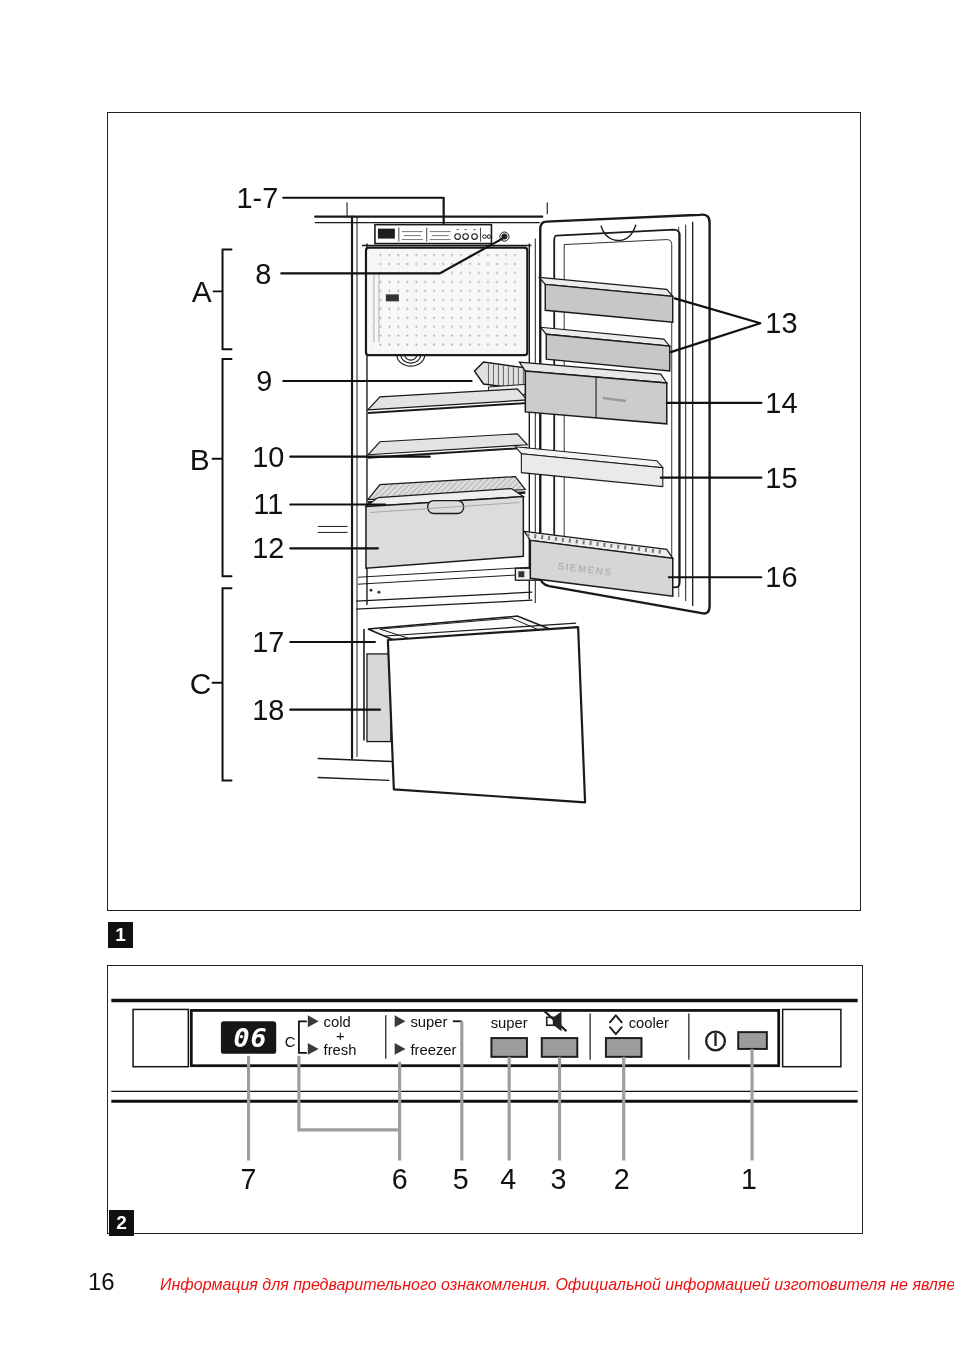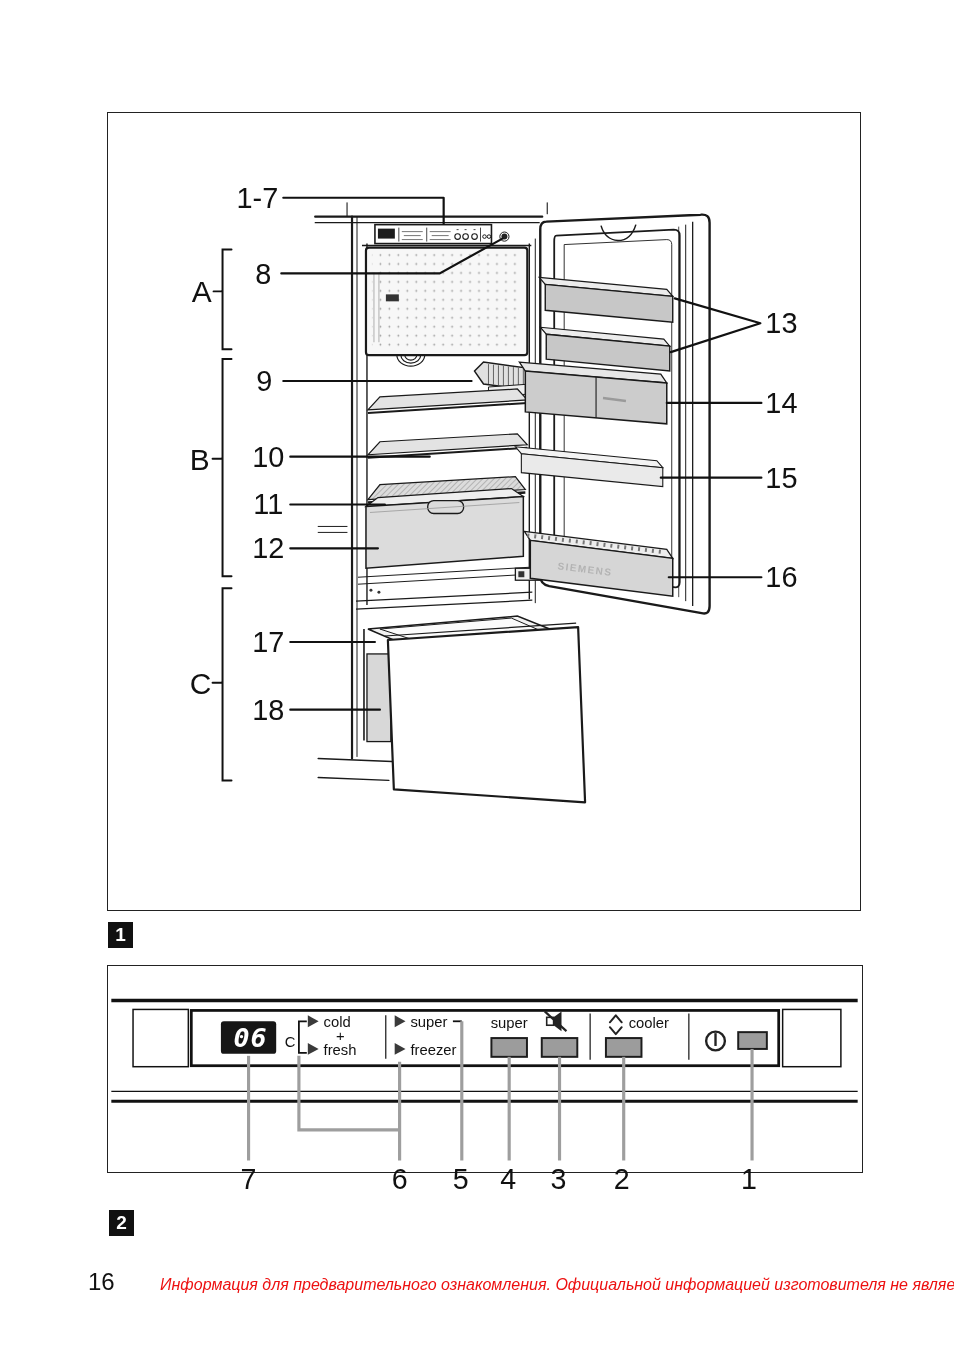--- a/index.html
+++ b/index.html
@@ -1,20 +1,20 @@
 <!DOCTYPE html>
 <html><head>
 <meta charset="utf-8">
 <style>
   html,body{margin:0;padding:0;background:#fff;}
   .page{position:relative;width:954px;height:1354px;background:#fff;overflow:hidden;
         font-family:"Liberation Sans",sans-serif;}
   .figbox{position:absolute;border:1.6px solid #222;background:#fff;box-sizing:border-box;}
   .fig1{left:107px;top:112px;width:754px;height:799px;}
-  .fig2{left:107px;top:965px;width:756px;height:208px;}
+  .fig2{left:107px;top:965px;width:756px;height:269px;}
   .figbox svg{position:absolute;left:0;top:0;}
   .badge{position:absolute;width:25px;height:26px;background:#111;color:#fff;
          display:flex;align-items:center;justify-content:center;
          font-weight:bold;font-size:19px;}
   .badge1{left:108px;top:922px;}
   .badge2{left:109px;top:1210px;}
   .pagenum{position:absolute;left:88px;top:1268px;font-size:24px;color:#111;}
   .footnote{position:absolute;left:160px;top:1276px;width:706px;font-size:16px;
             font-style:italic;color:#ed1111;white-space:nowrap;}
   svg text{font-family:"Liberation Sans",sans-serif;fill:#111;}

